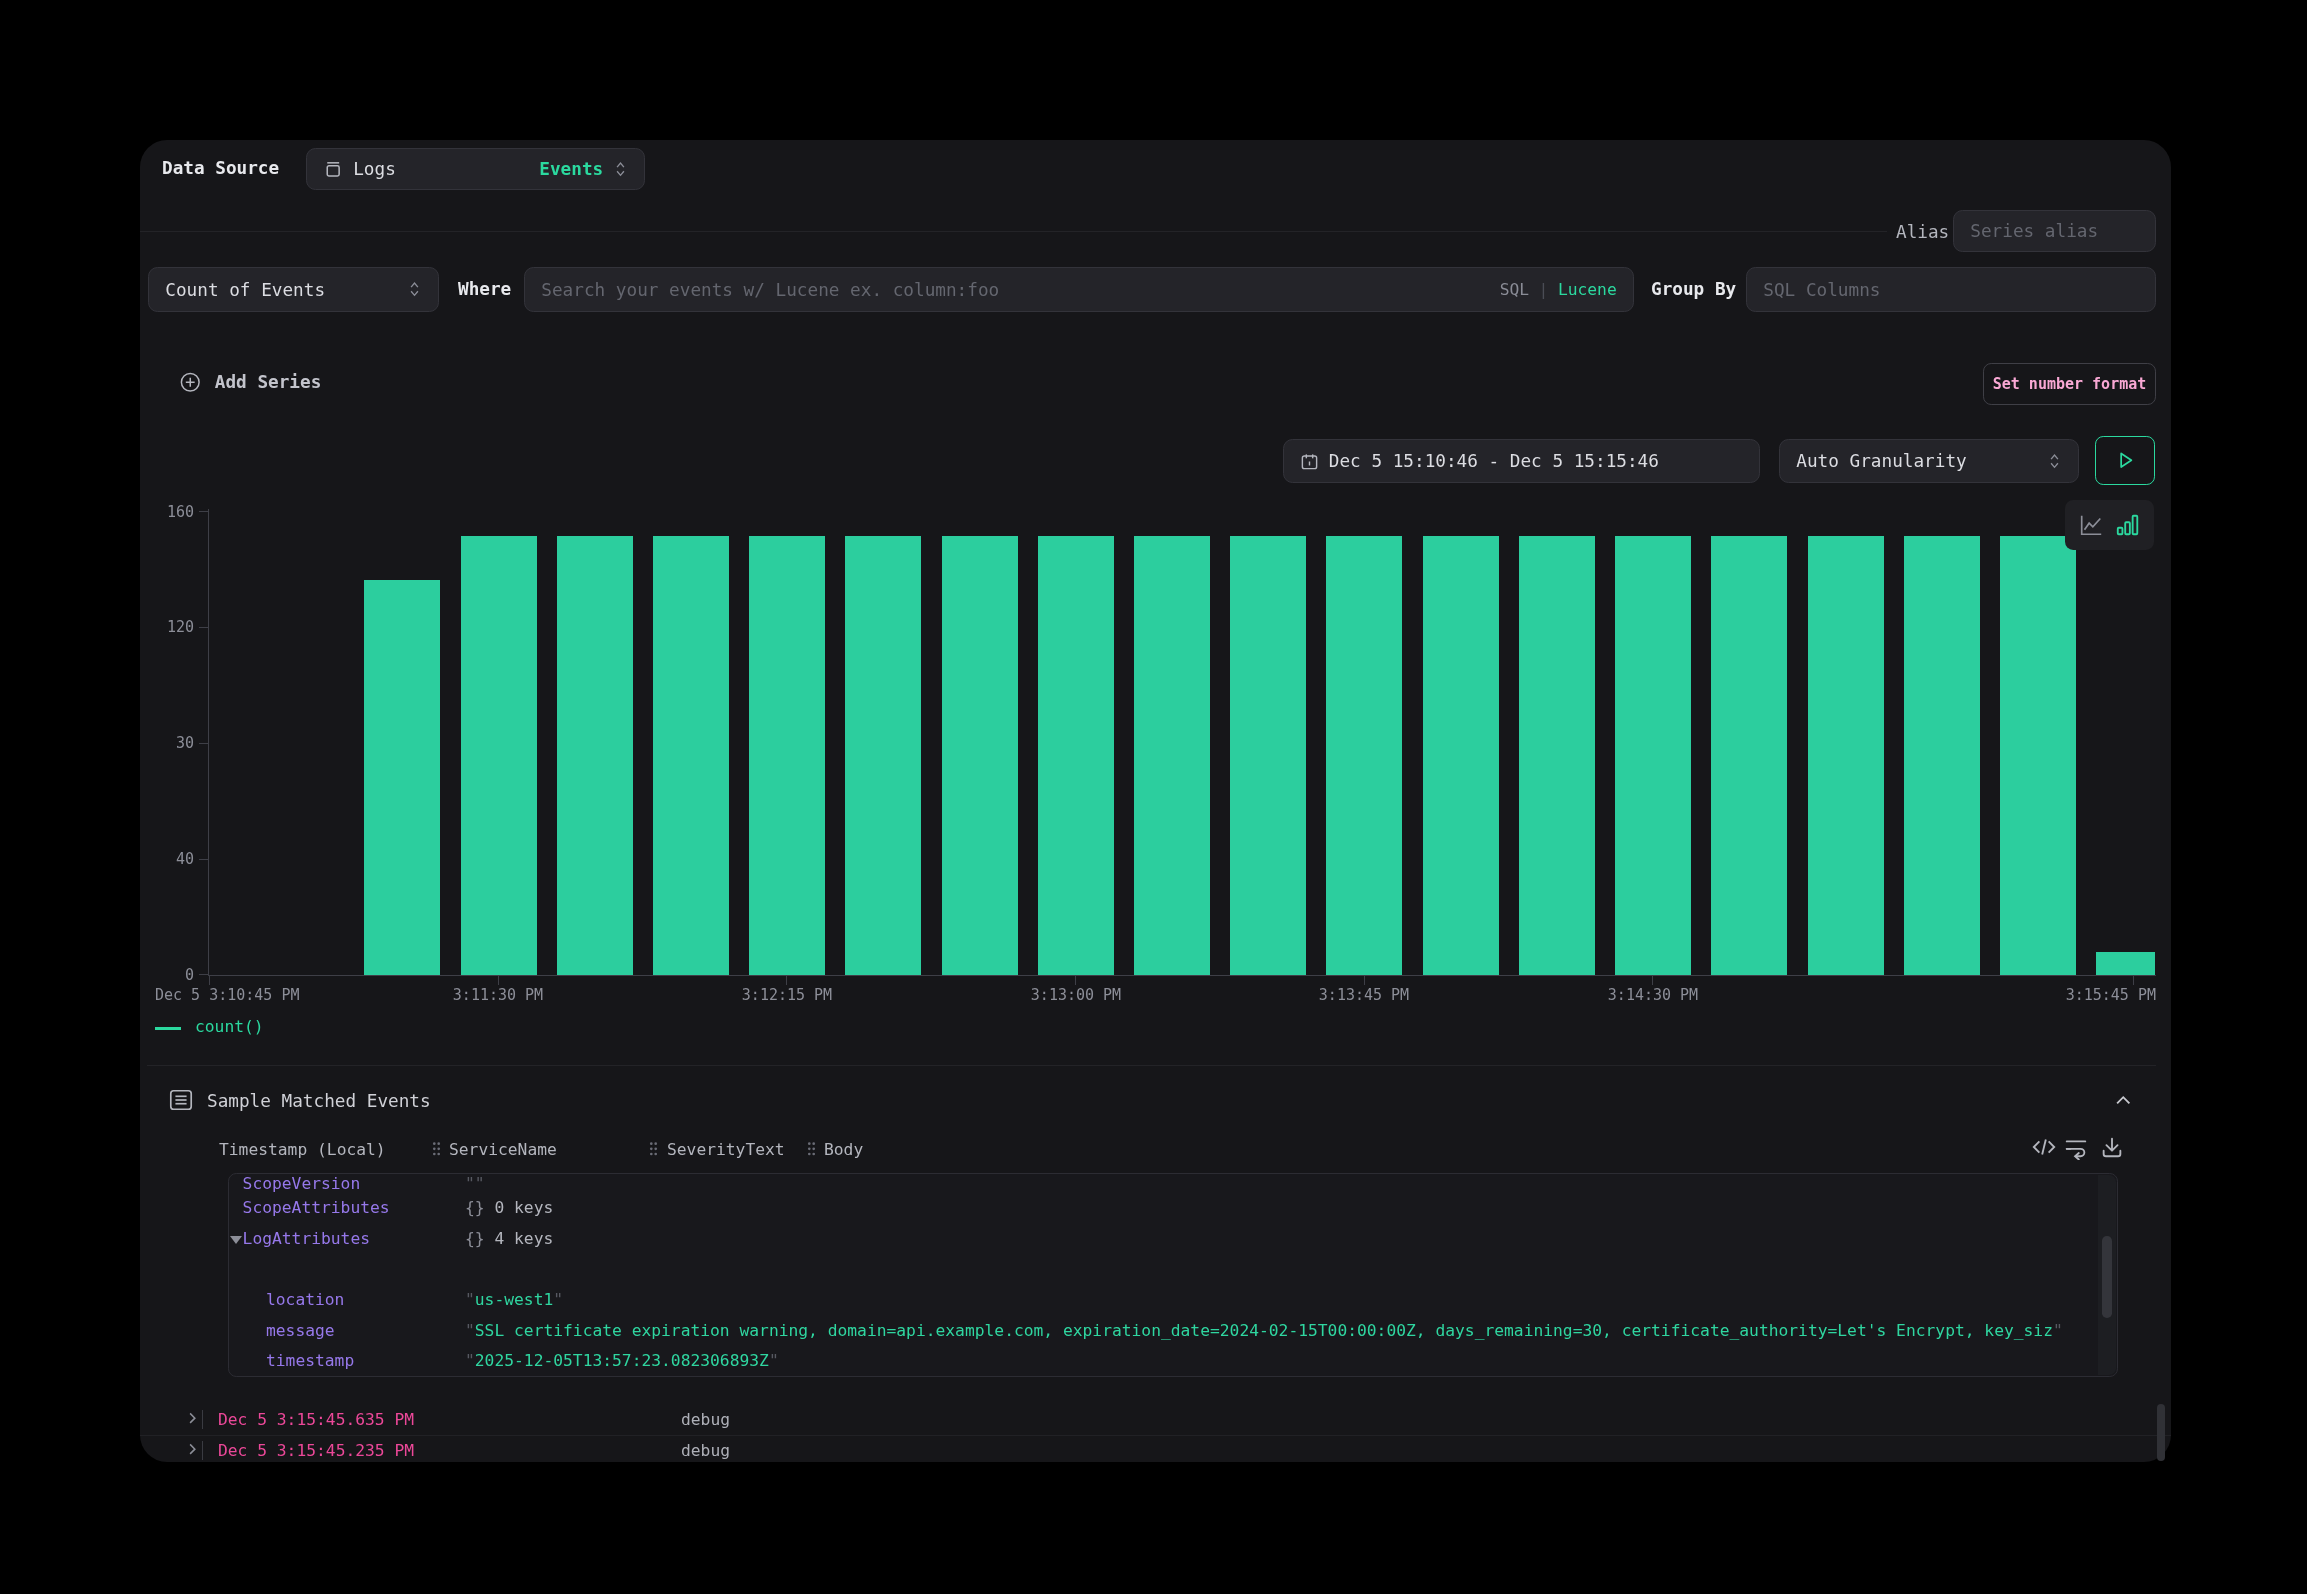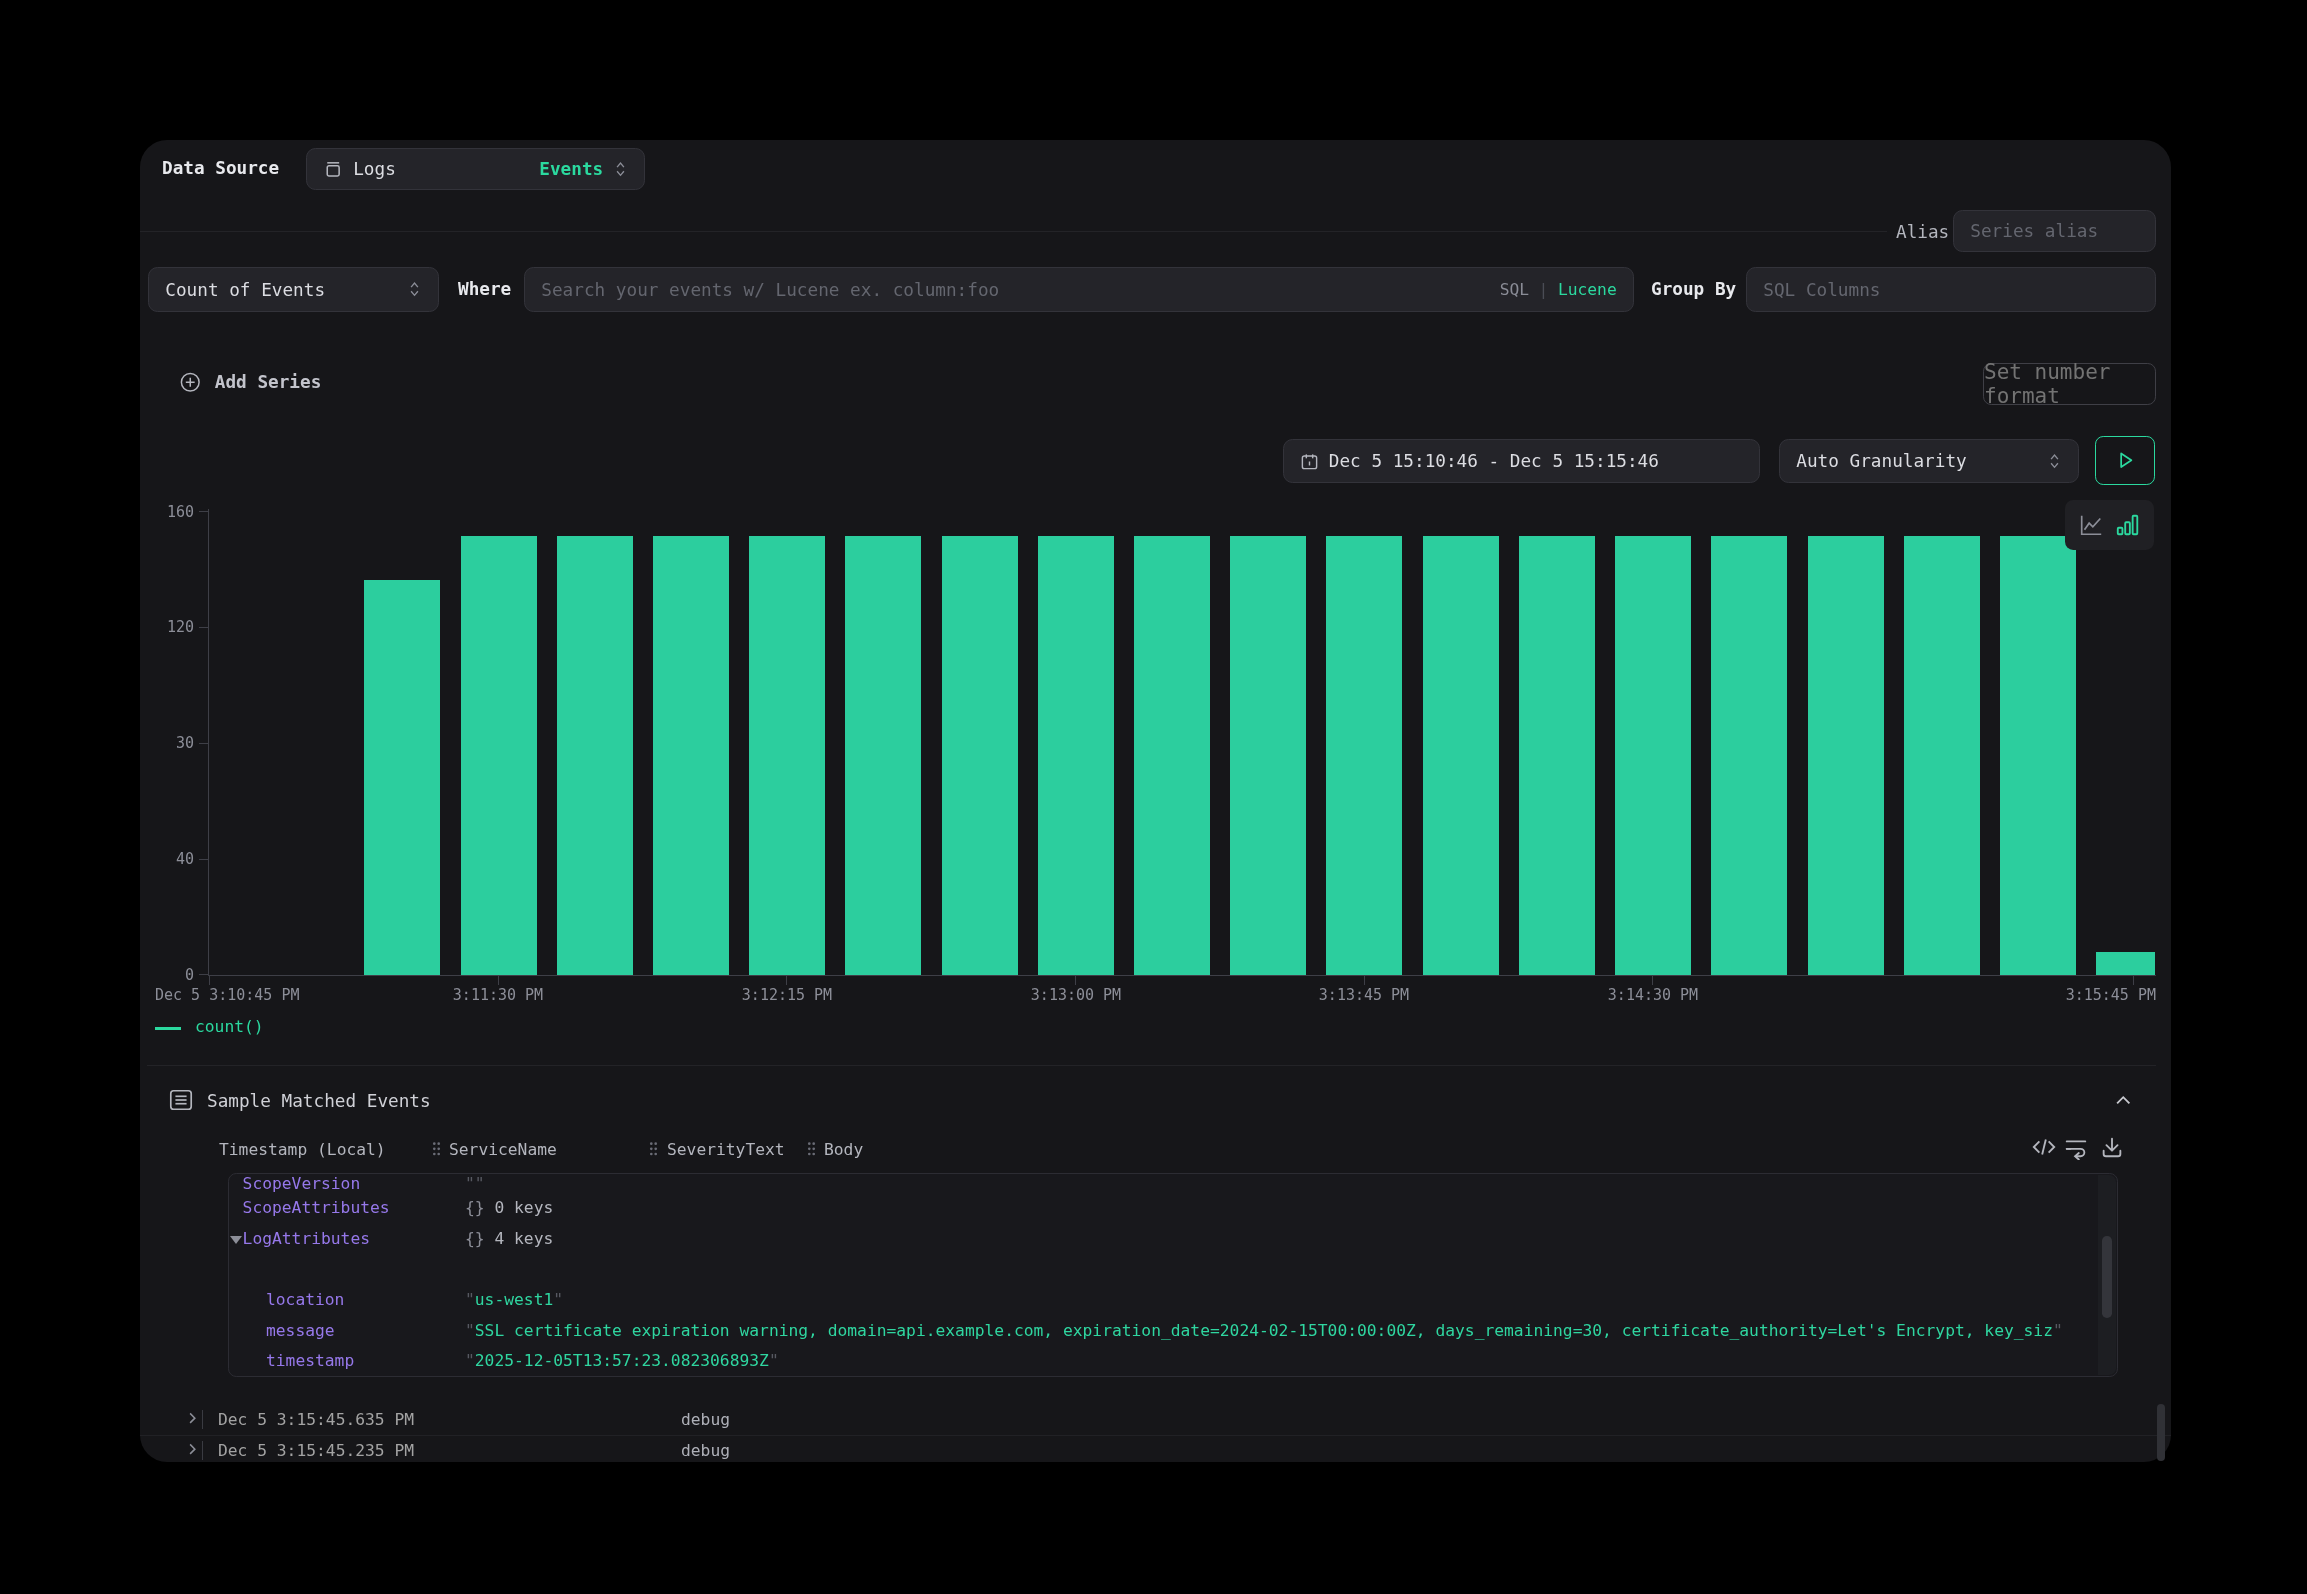--- a/index.html
+++ b/index.html
@@ -16,38 +16,38 @@
   .panel{position:absolute;left:140px;top:140px;width:2031px;height:1322px;background:var(--panel);border-radius:27px}
   .lbl{font-size:17.7px;color:var(--txt)}
   .strong{font-weight:600;color:#e8e9ed}
   .muted{color:var(--txt2)}
   .inputbox{position:absolute;background:var(--input);border:1.4px solid var(--input-br);border-radius:9.5px;display:flex;align-items:center;gap:9.5px;padding:0 16.3px;font-size:17.7px;color:var(--txt)}
   .inputbox input{flex:1;background:transparent;border:0;outline:none;font:inherit;color:var(--txt);min-width:0}
   .inputbox input::placeholder{color:var(--ph)}
   .green{color:var(--grn)}
   .chev{flex:none}
   .btn{position:absolute;display:flex;align-items:center;justify-content:center;border-radius:8.2px;cursor:pointer}
-  .outline-btn{border:1.4px solid #3f3f46;color:#737373;font-size:21px;font-weight:400}
+  .outline-btn{border:1.4px solid #3f3f46;color:#f9a8d4;font-size:15px;font-weight:700}
   .divline{position:absolute;height:1.4px;background:var(--div)}
   .bar{position:absolute;bottom:0;width:76px;background:var(--bar)}
   .ytick{position:absolute;width:9.5px;height:1.4px;background:var(--axis)}
   .ylab{position:absolute;width:59px;text-align:right;font-size:15px;color:var(--mut)}
   .xtick{position:absolute;width:1.4px;height:9.5px;background:var(--axis)}
   .xlab{position:absolute;font-size:15px;color:var(--mut);white-space:nowrap}
   .colhead{position:absolute;font-size:16.3px;color:var(--txt2);font-weight:500;white-space:nowrap}
   .jsonrow{position:absolute;left:0;width:1859px;height:31px;overflow:hidden;white-space:nowrap}
   .jkey{position:absolute;top:5.4px;font-size:16.3px;color:var(--pur)}
   .jval{position:absolute;top:5.4px;left:236px;font-size:16.3px;white-space:nowrap}
   .jq{color:var(--qt)}
   .jstr{color:var(--val)}
   .jbrace{color:var(--mut)}
   .jkeys{color:var(--txt2)}
   .jtri{position:absolute;top:11.6px;width:0;height:0;border-left:6.1px solid transparent;border-right:6.1px solid transparent;border-top:8.2px solid #8c8e98}
   .evrow{position:absolute;left:0;width:2031px;height:31px}
-  .evts{position:absolute;left:78px;top:5.4px;font-size:16.3px;color:#a3a3a3;white-space:nowrap}
+  .evts{position:absolute;left:78px;top:5.4px;font-size:16.3px;color:#ec4899;white-space:nowrap}
   .evsev{position:absolute;left:541px;top:5.4px;font-size:16.3px;color:#aeb0b8}
   .evbar{position:absolute;left:62px;top:5.4px;width:1.4px;height:19px;background:#3a3b42}
   svg{display:block}
 </style>
 </head>
 <body>
 <div id="stage">
 
   <div class="panel"></div>
 

